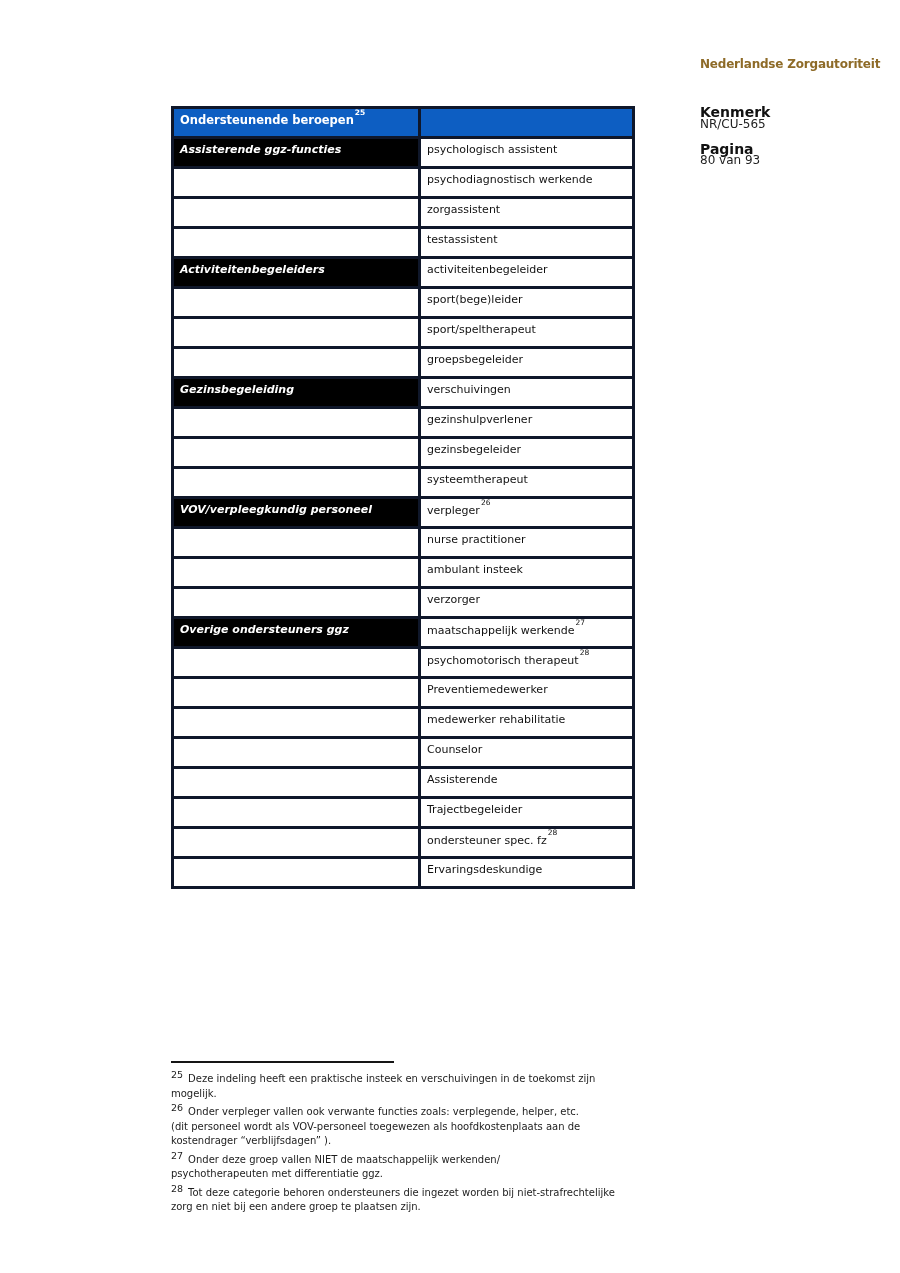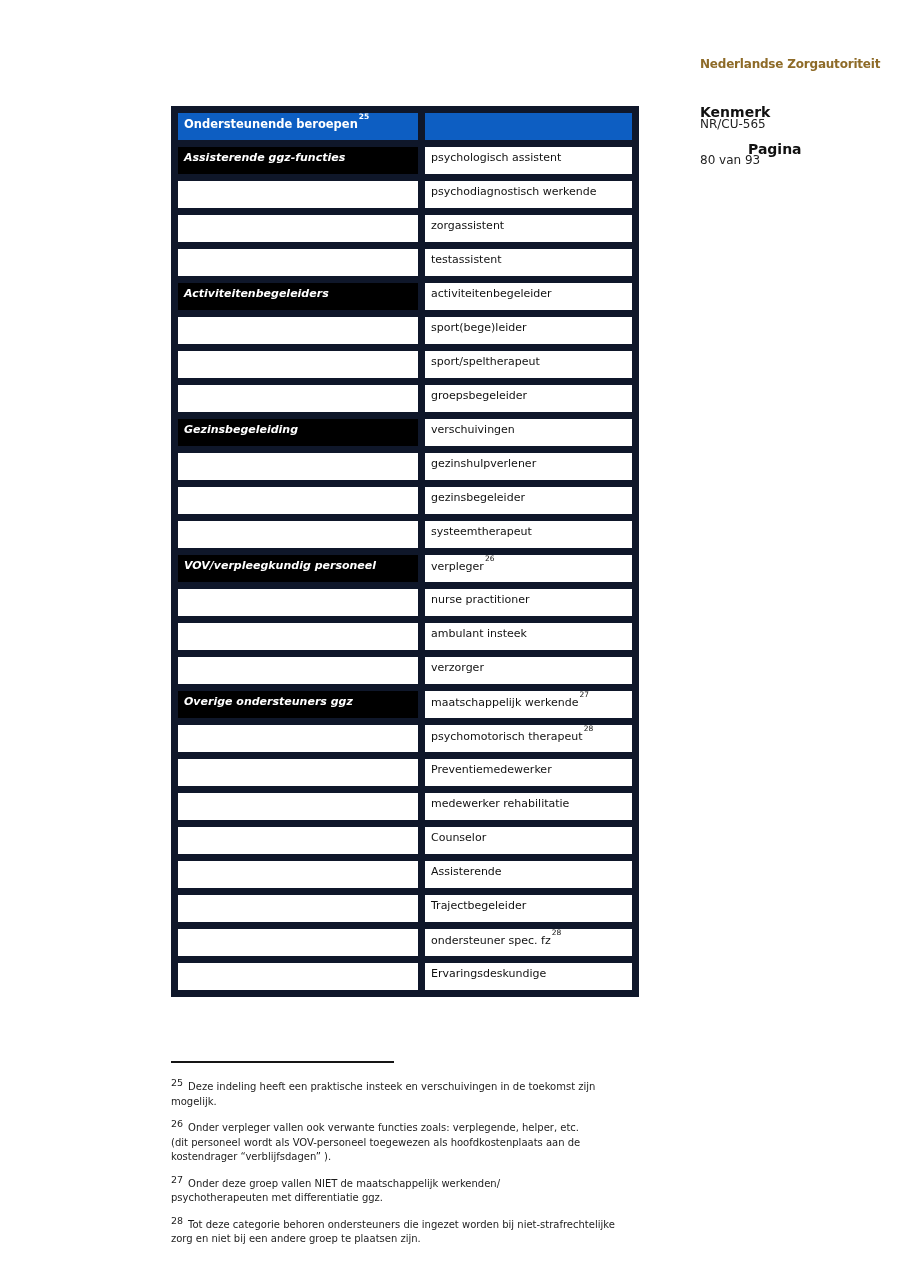--- a/index.html
+++ b/index.html
@@ -19,33 +19,33 @@
   .meta-label{
     position:absolute;left:700px;
     font-size:14px;font-weight:bold;color:#111;white-space:nowrap;
   }
   .meta-value{
     position:absolute;left:700px;
     font-size:12px;color:#222;white-space:nowrap;
   }
   .kenmerk-label{top:104px;}
   .kenmerk-value{top:117px;}
-  .pagina-label{top:141px;margin-left:48px;}
+  .pagina-label{top:141px;}
   .pagina-value{top:153px;}
 
   
   table.beroepen{
     position:absolute;left:171px;top:106px;
     width:461px;border-collapse:collapse;table-layout:fixed;
     font-size:11px;
   }
   table.beroepen col.c1{width:247px;}
   table.beroepen col.c2{width:214px;}
   table.beroepen td,table.beroepen th{
-    border:7px solid #0f172a;height:21px;
+    border:3px solid #0f172a;height:21px;
     padding:0 2px 6px 6px;vertical-align:middle;
     overflow:hidden;white-space:nowrap;
   }
   tr.head th{
     background:#0d5ec2;color:#fff;font-weight:bold;
     text-align:left;font-size:11.5px;
   }
   td.cat-cell{background:#ffffff;}
   td.cat-cell.filled{
     background:#000000;color:#fff;
@@ -56,21 +56,21 @@
 
   
   .fn-rule{
     position:absolute;left:171px;top:1061px;
     width:223px;height:2px;background:#151515;
   }
   .footnotes{
     position:absolute;left:171px;top:1068px;width:650px;
     font-size:10px;line-height:14.5px;color:#1c1c1c;
   }
-  .footnote{margin:12px 0 1px 0;}
+  .footnote{margin:4px 0 1px 0;}
   .fn-num{
     font-size:9.5px;position:relative;top:-4px;
     margin-right:5px;vertical-align:baseline;
   }
   .fn-text{white-space:pre-line;}
 </style>
 </head>
 <body>
 
 <div class="page">

